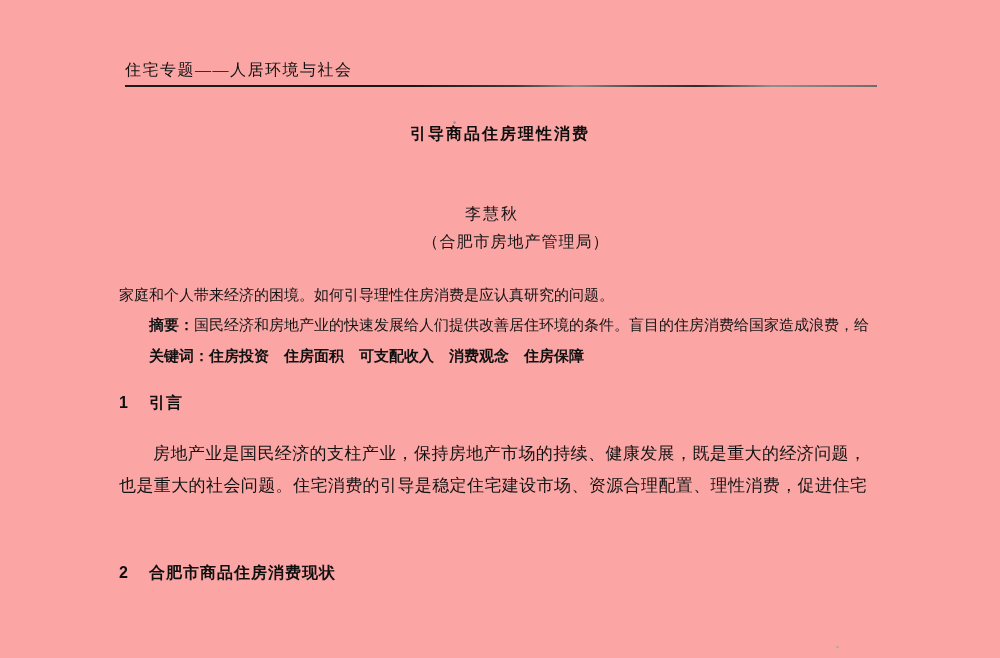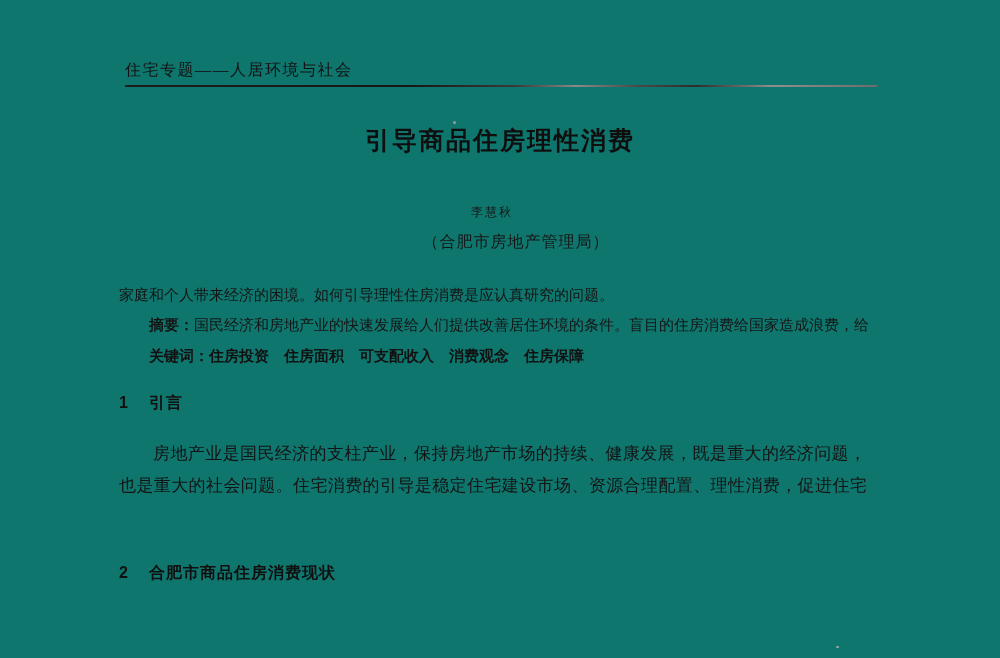--- a/index.html
+++ b/index.html
@@ -4,21 +4,21 @@
 <style>
   html, body {
     margin: 0;
     padding: 0;
     background: #ffffff;
   }
   .page {
     position: relative;
     width: 1000px;
     height: 658px;
-    background: #0f766e;
+    background: #fca5a5;
     overflow: hidden;
     font-family: "Liberation Serif", "DejaVu Serif", serif;
     color: #161616;
   }
   .running-header {
     position: absolute;
     left: 125px;
     top: 60px;
     font-size: 16px;
     letter-spacing: 1.5px;
@@ -37,31 +37,31 @@
       #8f8f8f 86%, #6d6d6d 100%);
   }
   .article-title {
     position: absolute;
     left: 0;
     top: 124px;
     width: 1000px;
     text-align: center;
     font-family: "Liberation Sans", "DejaVu Sans", sans-serif;
     font-weight: bold;
-    font-size: 25px;
+    font-size: 16px;
     letter-spacing: 2px;
     color: #0e0e0e;
   }
   .author-name {
     position: absolute;
     left: 0;
     top: 204px;
     width: 984px;
     text-align: center;
-    font-size: 12px;
+    font-size: 16px;
     letter-spacing: 2px;
   }
   .author-affiliation {
     position: absolute;
     left: 16px;
     top: 232px;
     width: 1000px;
     text-align: center;
     font-size: 16px;
     letter-spacing: 1px;

